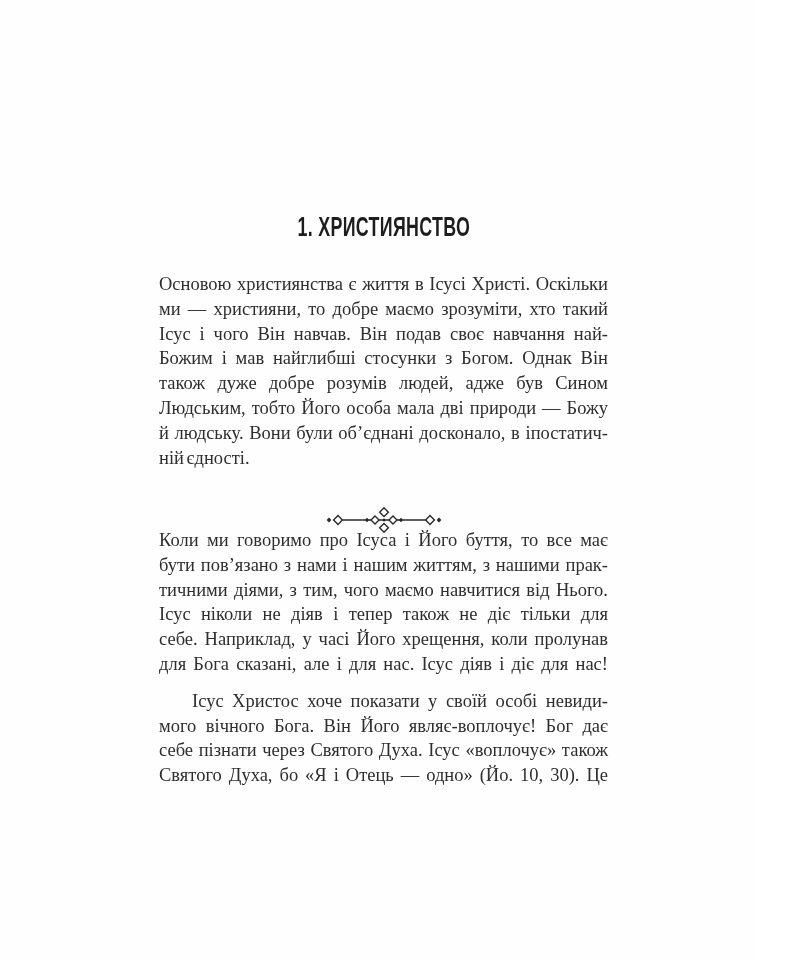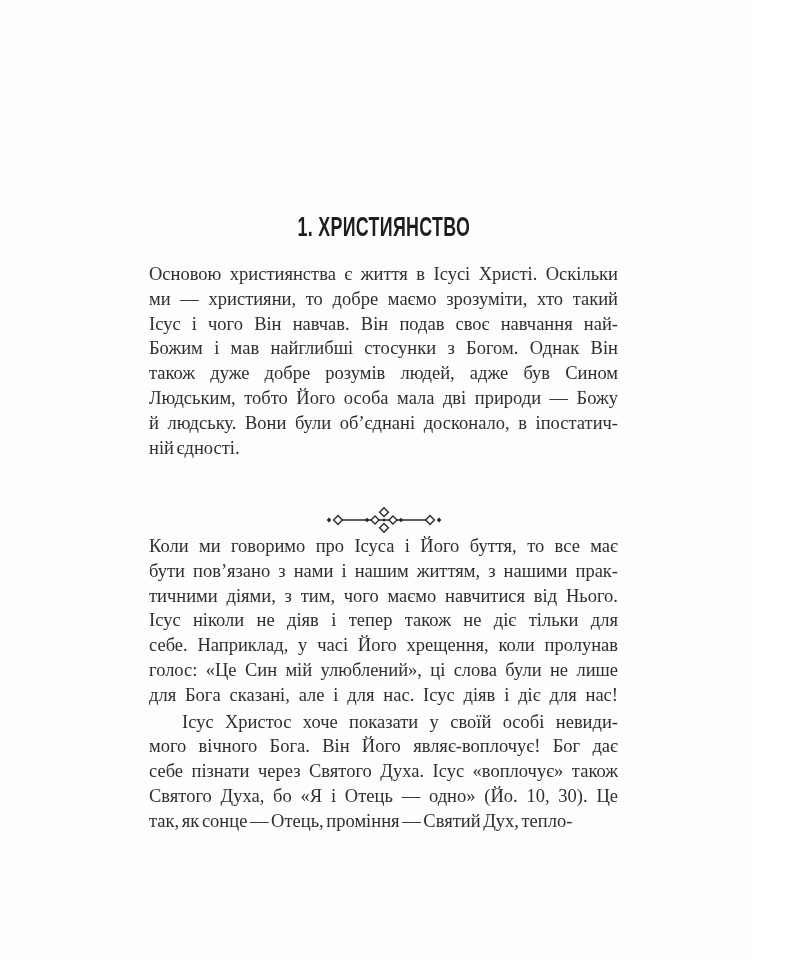--- a/index.html
+++ b/index.html
@@ -33,22 +33,22 @@
     transform: scaleX(0.66);
     transform-origin: 50% 50%;
     letter-spacing: 0.5px;
   }
   .flow {
     position: absolute;
     left: 147px;
     width: 473px;
   }
   #flow-1 { top: 260px; }
-  #flow-2 { top: 532px; }
-  .para { margin: 2px; }
+  #flow-2 { top: 516px; }
+  .para { margin: 12px; }
   .line {
     font-size: 18.5px;
     line-height: 24.8px;
     word-spacing: -2px;
     text-align: justify;
     text-align-last: justify;
   }
   .line.last { text-align-last: left; }
   .line.indent { text-indent: 33px; }
   .divider-wrap {
@@ -103,25 +103,23 @@
     </svg>
   </div>
 
   <div class="flow" id="flow-2">
       <div class="para">
         <div class="line">Коли ми говоримо про Ісуса і Його буття, то все має</div>
         <div class="line">бути пов’язано з нами і нашим життям, з нашими прак-</div>
         <div class="line">тичними діями, з тим, чого маємо навчитися від Нього.</div>
         <div class="line">Ісус ніколи не діяв і тепер також не діє тільки для</div>
         <div class="line">себе. Наприклад, у часі Його хрещення, коли пролунав</div>
-        <div class="line">голос: «Це Син мій улюблений», ці слова були не лише</div>
         <div class="line">для Бога сказані, але і для нас. Ісус діяв і діє для нас!</div>
       </div>
       <div class="para">
         <div class="line indent">Ісус Христос хоче показати у своїй особі невиди-</div>
         <div class="line">мого вічного Бога. Він Його являє-воплочує! Бог дає</div>
         <div class="line">себе пізнати через Святого Духа. Ісус «воплочує» також</div>
         <div class="line">Святого Духа, бо «Я і Отець — одно» (Йо. 10, 30). Це</div>
-        <div class="line last">так, як сонце — Отець, проміння — Святий Дух, тепло-</div>
       </div>
     </div>
 
 </div>
 
 </body></html>

